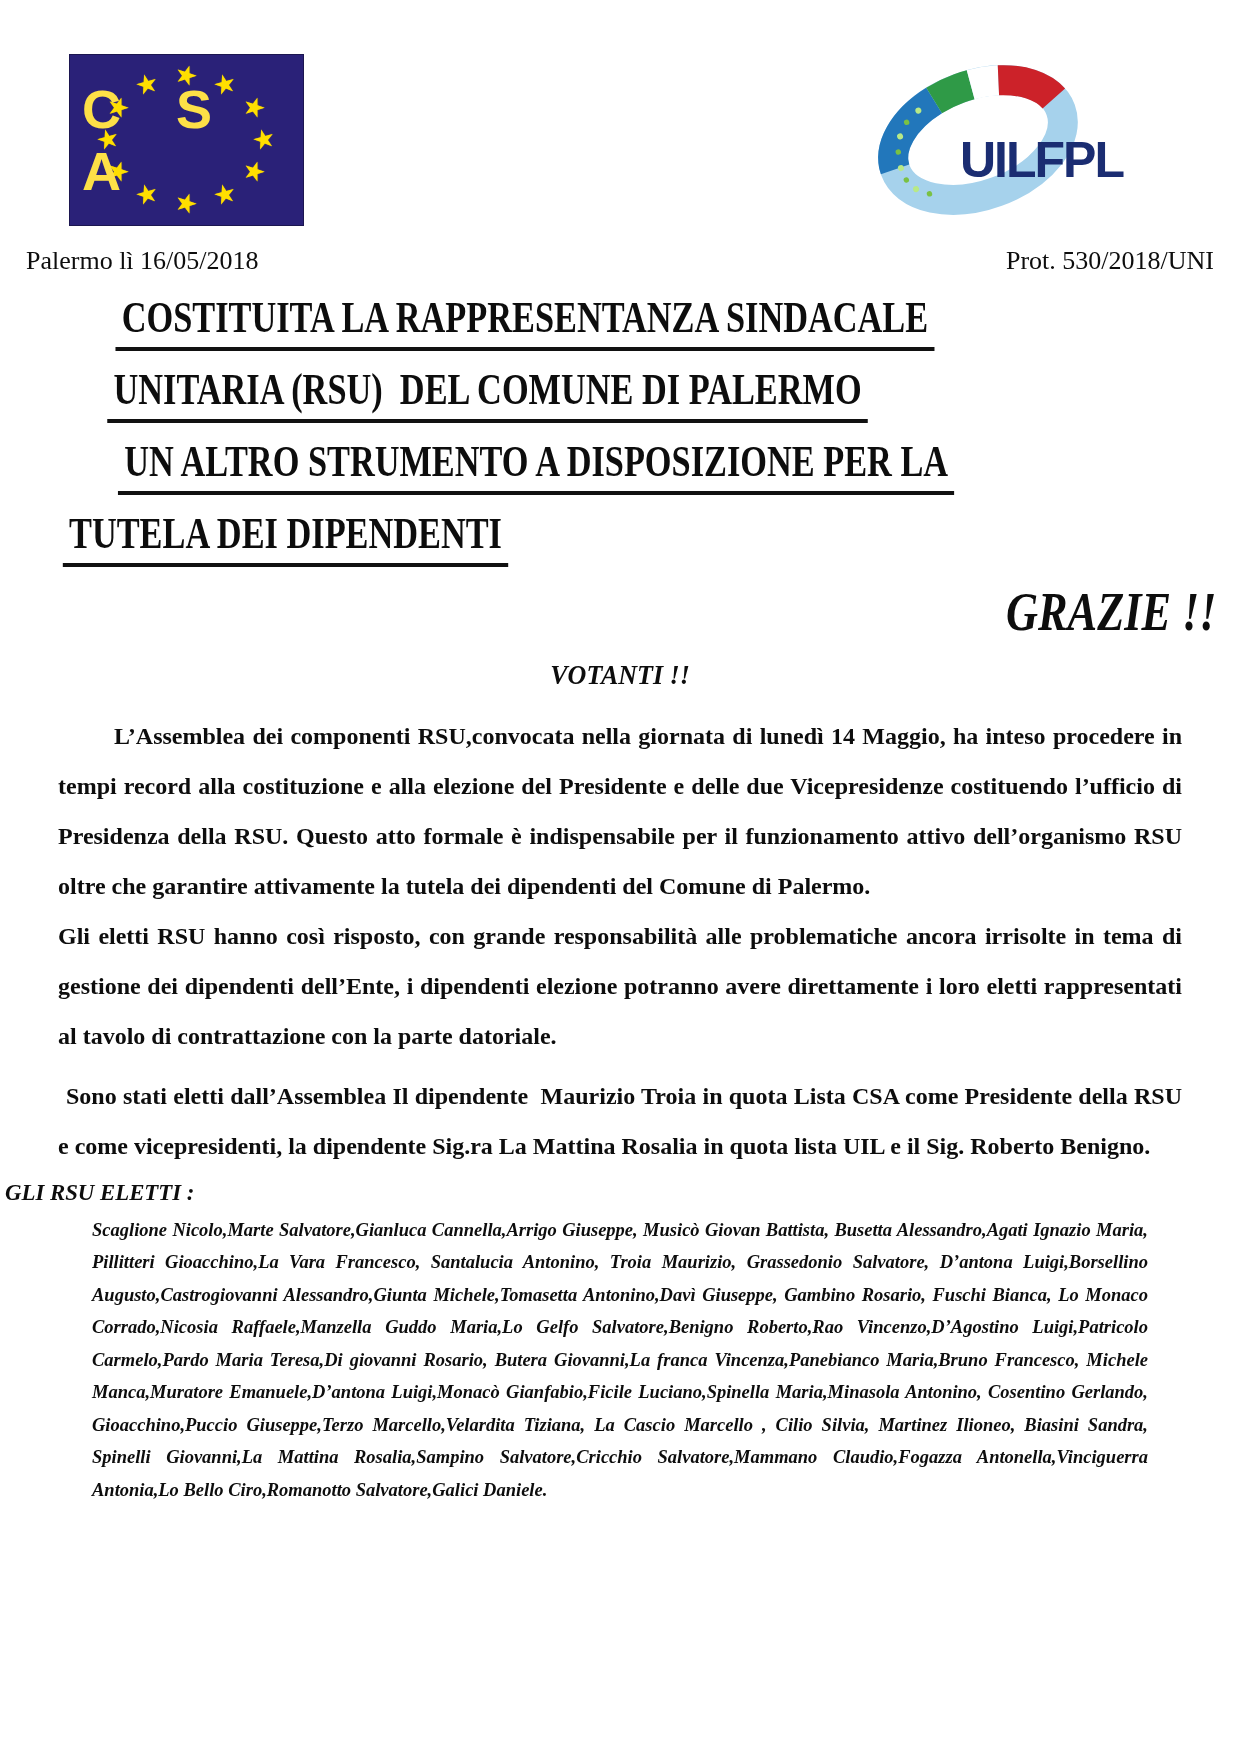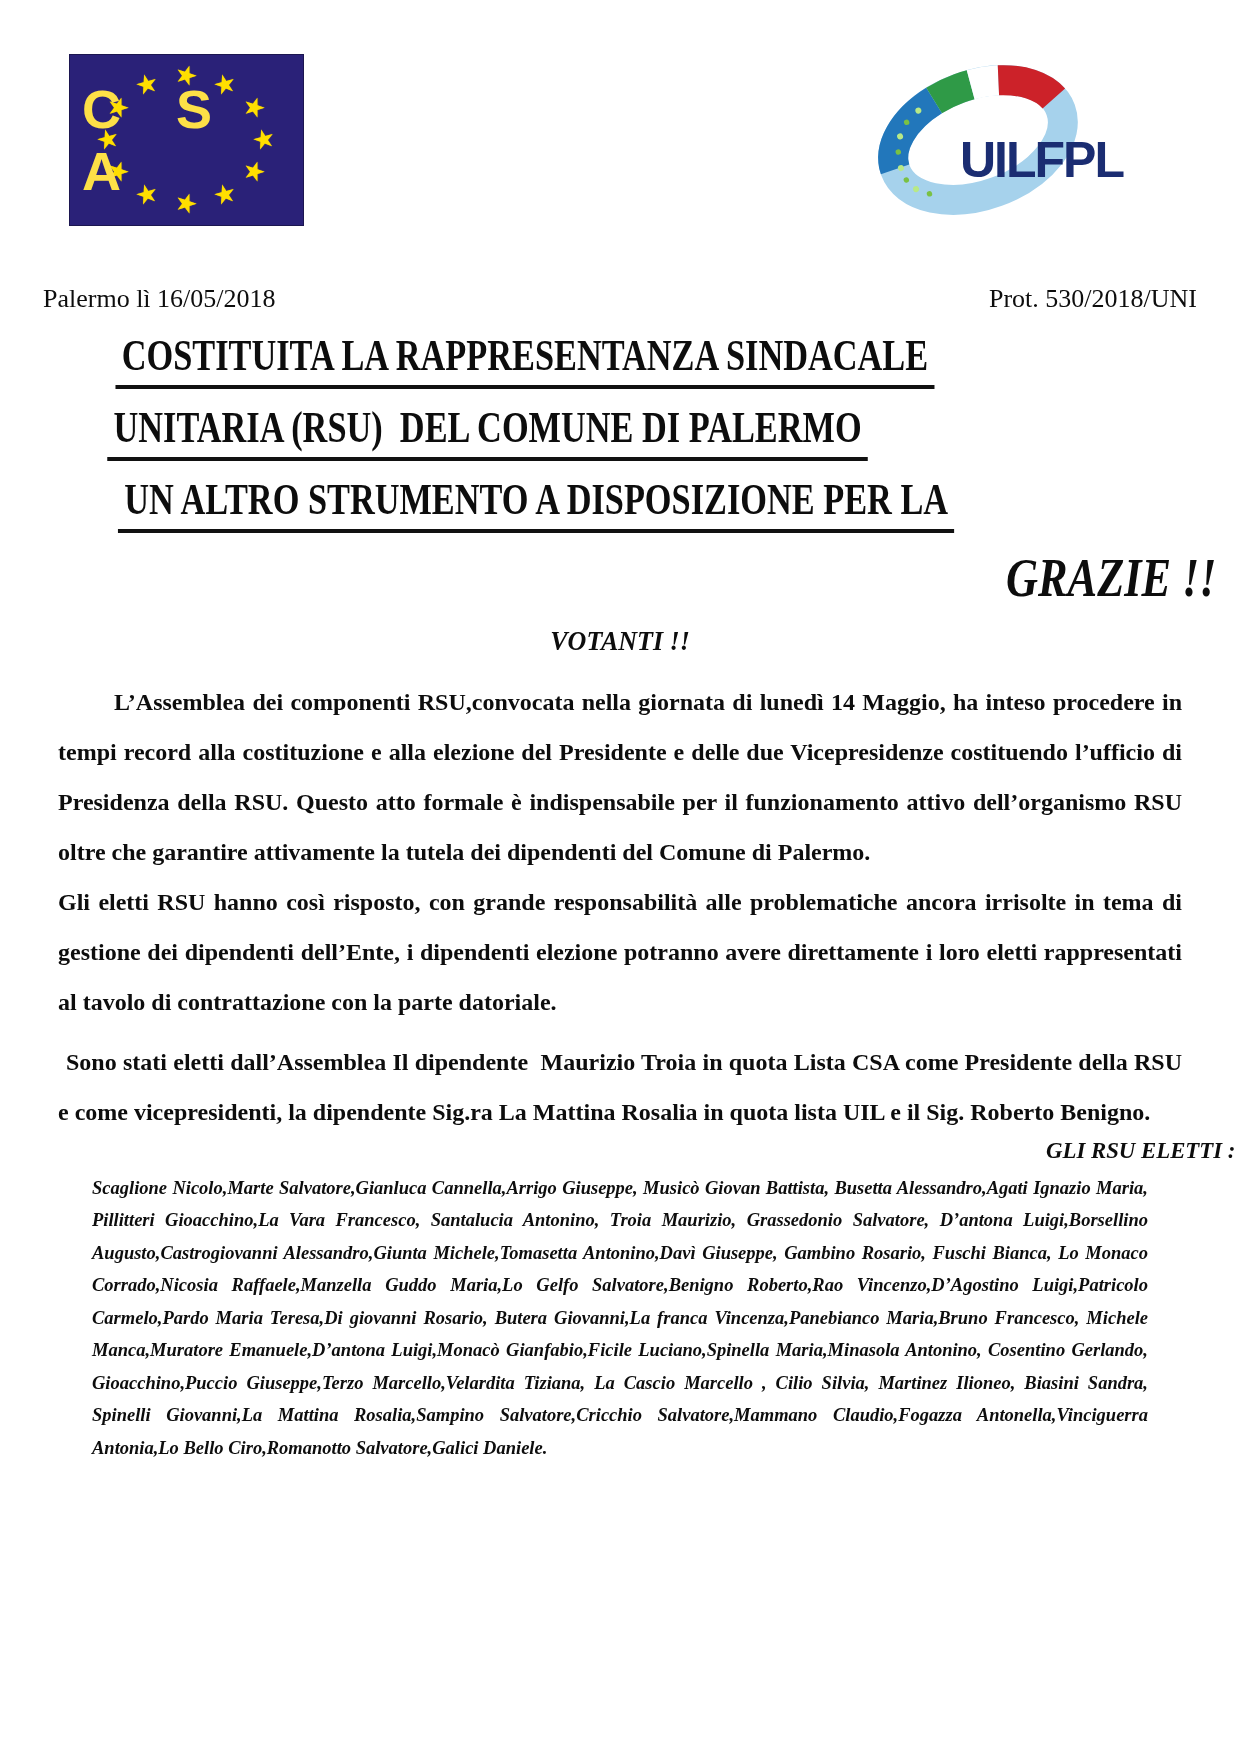--- a/index.html
+++ b/index.html
@@ -23,21 +23,21 @@
               transform:translate(-50%,-50%) rotate(-15deg); text-shadow:0 0 1px #c7a500; }
   .csa-star:nth-child(odd){ transform:translate(-50%,-50%) rotate(18deg); }
   .s1 {left:116px; top:21px;}  .s2 {left:155px; top:30px;}  .s3 {left:184px; top:53px;}
   .s4 {left:194px; top:85px;}  .s5 {left:184px; top:117px;} .s6 {left:155px; top:140px;}
   .s7 {left:116px; top:149px;} .s8 {left:77px;  top:140px;} .s9 {left:48px;  top:117px;}
   .s10{left:38px;  top:85px;}  .s11{left:48px;  top:53px;}  .s12{left:77px;  top:30px;}
 
   .uilfpl-logo { width:300px; height:170px; margin-right:2px; }
 
   
-  .meta-row { display:flex; justify-content:space-between; padding:0 43px; margin-top:57px;
+  .meta-row { display:flex; justify-content:space-between; padding:0 26px; margin-top:19px;
               font-size:26px; }
 
   
   .title-block { margin-top:16px; }
   .title-line-wrap { text-align:left; margin-bottom:13px; }
   .title-line { display:inline-block; font-size:44px; font-weight:bold; line-height:1.18;
                 padding:0 8px 3px 8px; border-bottom:4px solid #111;
                 transform:scaleX(0.78); white-space:pre; }
 
   .grazie-wrap { text-align:right; margin-top:14px; }
@@ -48,21 +48,21 @@
   .sub-wrap.second { margin-top:16px; }
   .sub-line { display:inline-block; font-size:28px; font-weight:bold; font-style:italic;
               transform:scaleX(0.93); white-space:pre; }
 
   
   .body-block { padding:0 58px; margin-top:20px; }
   p.body { font-size:24px; font-weight:bold; text-align:justify; line-height:50px; margin:0; }
   p.body.p1 { text-indent:56px; }
   p.body.p3 { margin-top:10px; text-indent:8px; }
 
-  .elected-heading-wrap { text-align:right; }
+  .elected-heading-wrap { text-align:left; margin-top:8px; }
   .elected-heading { display:inline-block; font-size:24px; font-weight:bold; font-style:italic;
                      transform:scaleX(0.95); white-space:pre; }
 
   .names-block { padding:0 92px; margin-top:8px; }
   p.names { font-size:18.5px; font-weight:bold; font-style:italic; text-align:justify;
             line-height:32.5px; margin:0; }
 </style>
 </head>
 <body>
 
@@ -112,20 +112,21 @@
 
   <div class="meta-row">
     <span>Palermo lì 16/05/2018</span>
     <span>Prot. 530/2018/UNI</span>
   </div>
 
   <div class="title-block">
     <div class="title-line-wrap"><span class="title-line">COSTITUITA LA RAPPRESENTANZA SINDACALE</span></div>
     <div class="title-line-wrap"><span class="title-line">UNITARIA (RSU) &nbsp;DEL COMUNE DI PALERMO</span></div>
     <div class="title-line-wrap"><span class="title-line">UN ALTRO STRUMENTO A DISPOSIZIONE PER LA</span></div>
+    <div class="title-line-wrap"><span class="title-line">TUTELA DEI DIPENDENTI</span></div>
   </div>
 
   <div class="grazie-wrap"><span class="grazie">GRAZIE !!</span></div>
   <div class="sub-wrap second"><span class="sub-line">VOTANTI !!</span></div>
 
   <div class="body-block">
     <p class="body p1">L’Assemblea dei componenti RSU,convocata nella giornata di lunedì 14 Maggio, ha inteso procedere in tempi record alla costituzione e alla elezione del Presidente e delle due Vicepresidenze costituendo l’ufficio di Presidenza della RSU. Questo atto formale è indispensabile per il funzionamento attivo dell’organismo RSU oltre che garantire attivamente la tutela dei dipendenti del Comune di Palermo.</p>
     <p class="body p2">Gli eletti RSU hanno così risposto, con grande responsabilità alle problematiche ancora irrisolte in tema di gestione dei dipendenti dell’Ente, i dipendenti elezione potranno avere direttamente i loro eletti rappresentati al tavolo di contrattazione con la parte datoriale.</p>
     <p class="body p3">Sono stati eletti dall’Assemblea Il dipendente &nbsp;Maurizio Troia in quota Lista CSA come Presidente della RSU e come vicepresidenti, la dipendente Sig.ra La Mattina Rosalia in quota lista UIL e il Sig. Roberto Benigno.</p>
   </div>

